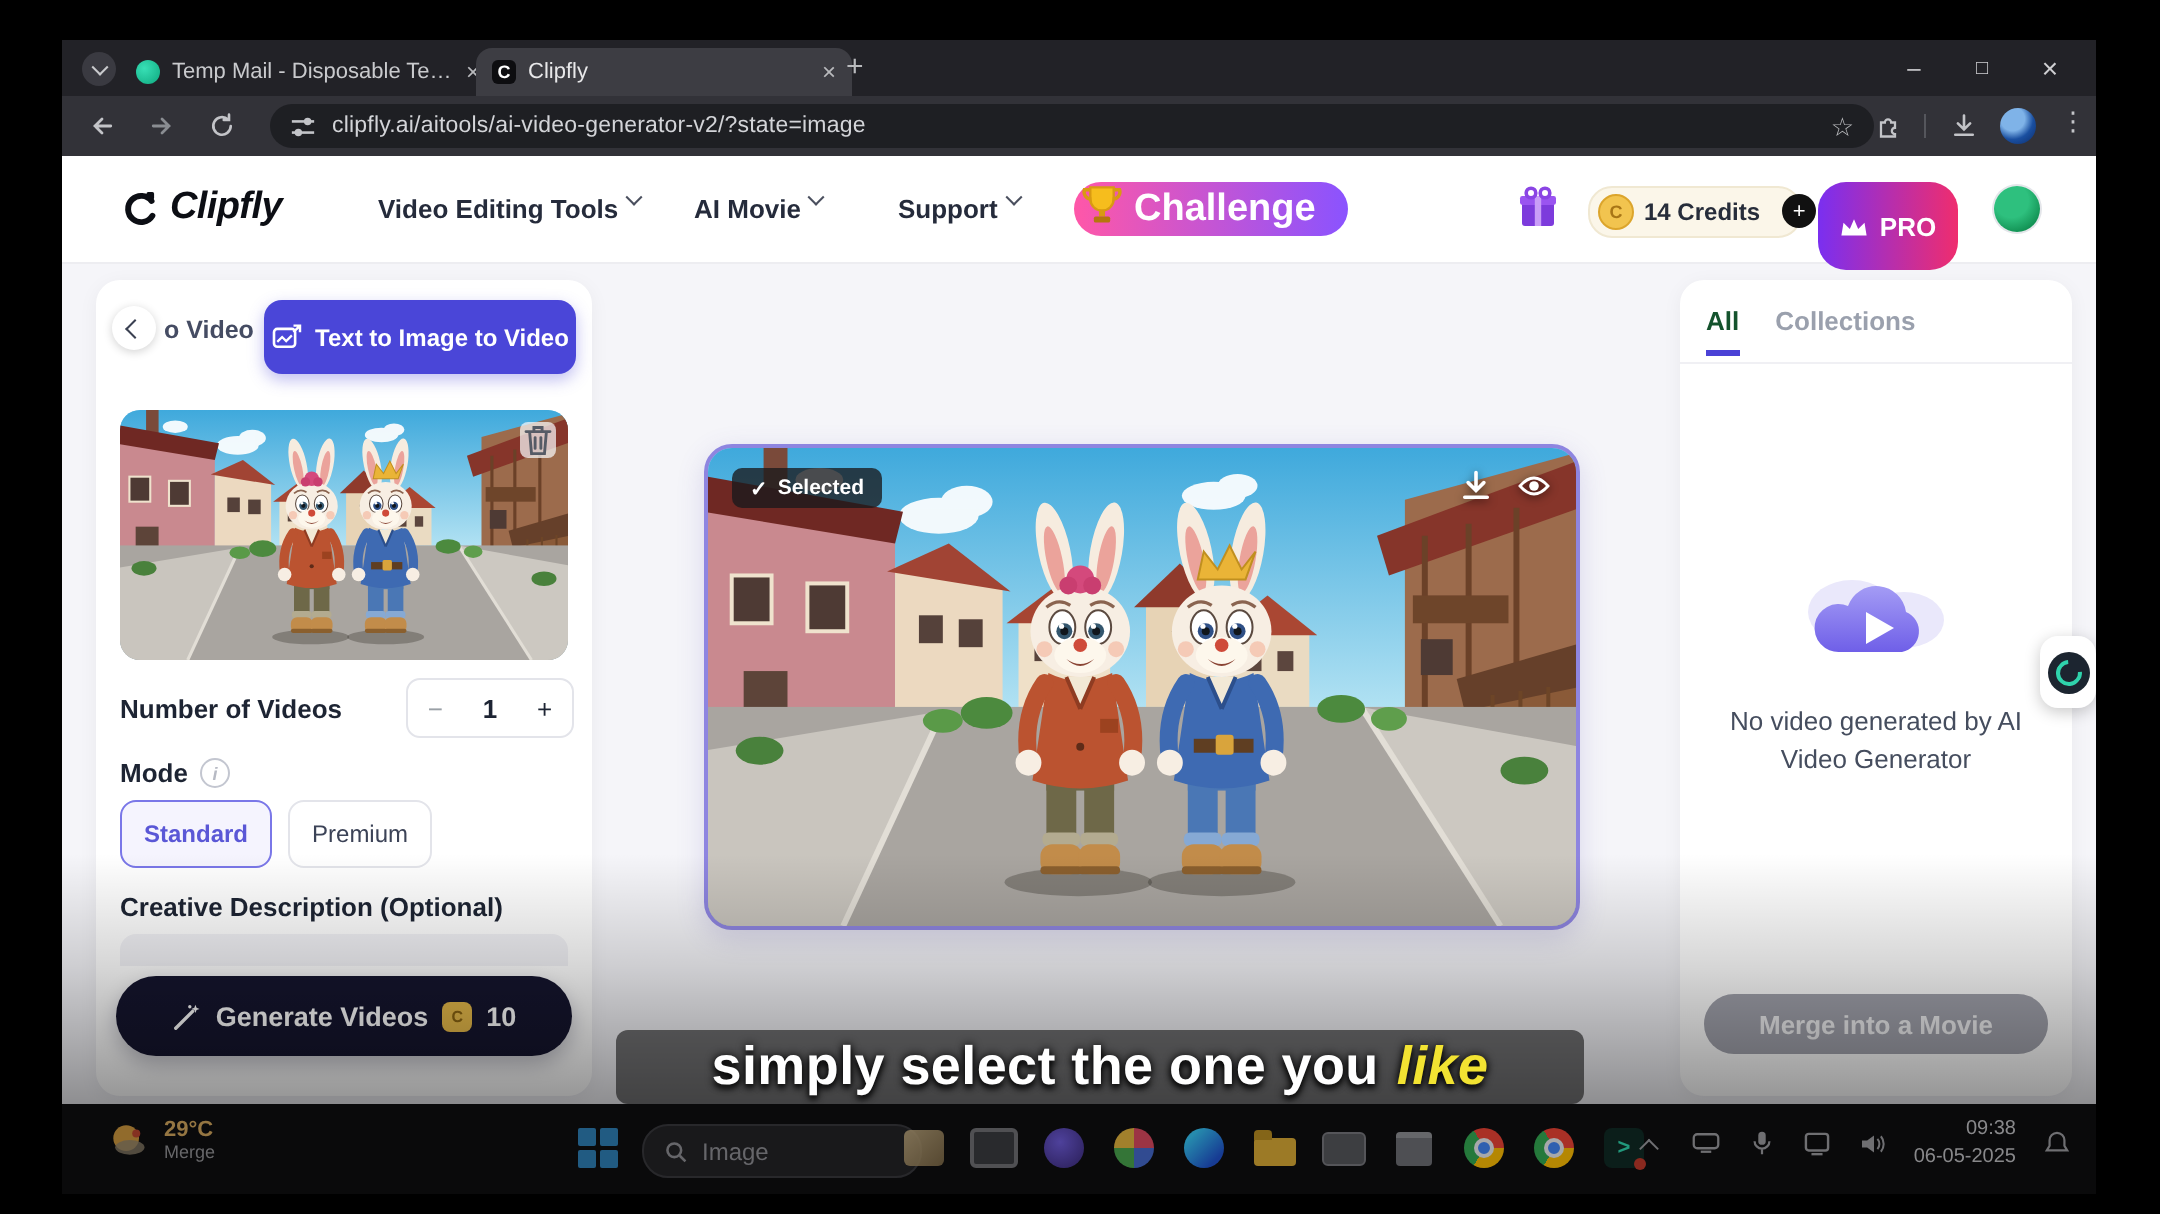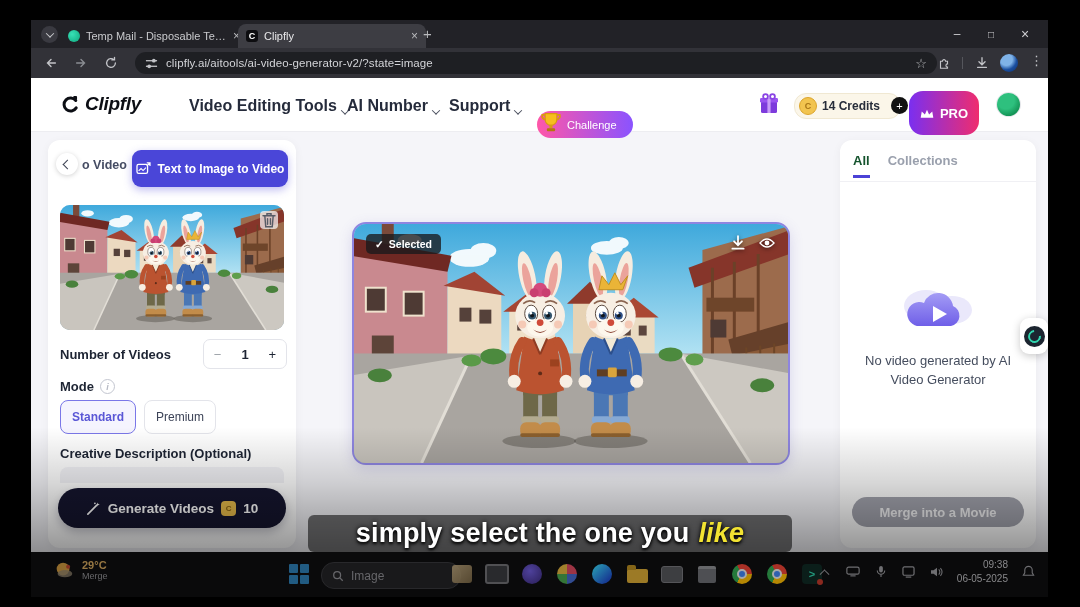--- a/index.html
+++ b/index.html
@@ -36,25 +36,25 @@
   .tbsep{position:absolute;left:931px;top:9px;width:1px;height:12px;background:#55565c;}
   .avatar-browser{position:absolute;left:969px;top:6px;width:18px;height:18px;border-radius:50%;
      background:radial-gradient(circle at 35% 30%,#7fb3e8 0 35%,#1a4fa0 60%,#0c2a66);}
   .kebab{position:absolute;left:999px;top:5px;color:#c3c4c8;font-size:13px;}
 
   
   .page{position:absolute;left:0;top:58px;width:100%;height:474px;background:#f5f5f9;overflow:hidden;}
   .siteheader{position:absolute;left:0;top:0;width:100%;height:53px;background:#fff;border-bottom:1px solid #ededf1;}
   .logo{position:absolute;left:30px;top:15px;display:flex;align-items:center;gap:5px;}
   .logo .word{font-size:19px;font-weight:bold;font-style:italic;color:#0c0e14;letter-spacing:-.3px;}
-  .navitem{position:absolute;top:19px;font-size:16px;font-weight:bold;color:#252b3b;display:flex;align-items:flex-end;gap:5px;}
+  .navitem{position:absolute;top:19px;font-size:13px;font-weight:bold;color:#252b3b;display:flex;align-items:flex-start;gap:5px;}
   .nav1{left:158px;} .nav2{left:316px;} .nav3{left:418px;}
   .challenge{position:absolute;left:506px;top:13px;height:27px;padding:0 16px 0 30px;border-radius:14px;
-     background:linear-gradient(90deg,#ff57a8,#8a53ff);color:#fff;font-size:11px;font-weight:normal;
-     display:flex;align-items:center;margin-top:20px;}
+     background:linear-gradient(90deg,#ff57a8,#8a53ff);color:#fff;font-size:19px;font-weight:bold;
+     display:flex;align-items:center;}
   .challenge .trophy{position:absolute;left:0px;top:-2px;}
   .gift{position:absolute;left:726px;top:14px;width:24px;height:24px;}
   .credits{position:absolute;left:763px;top:15px;height:24px;padding:0 20px 0 4px;border-radius:12px;
      background:#fbf6e9;border:1px solid #f0e8d2;display:flex;align-items:center;gap:5px;}
   .coin{width:16px;height:16px;border-radius:50%;background:#f2c44f;border:1px solid #dca52c;color:#a87516;
      font-size:9px;font-weight:bold;display:flex;align-items:center;justify-content:center;flex:none;}
   .credits .amt{font-size:12px;font-weight:bold;color:#272d3a;white-space:nowrap;}
   .credits .plus{position:absolute;right:-8px;top:3px;width:17px;height:17px;border-radius:50%;background:#111;
      color:#fff;font-size:11px;display:flex;align-items:center;justify-content:center;}
   .probtn{position:absolute;left:878px;top:13px;width:70px;height:44px;border-radius:14px;
@@ -412,21 +412,21 @@
             <path d="M14 5.2a6.2 6.2 0 1 0 .4 7" stroke="#0c0e14" stroke-width="2.8" fill="none" stroke-linecap="round"></path>
             <rect x="11.6" y="1" width="3.6" height="3.6" rx="0.8" fill="#0c0e14"></rect>
           </svg>
           <span class="word">Clipfly</span>
         </div>
         <div class="navitem nav1">
           <span>Video Editing Tools</span>
           <span class="chev down" style="color:#4a4f5e;width:5px;height:5px;"></span>
         </div>
         <div class="navitem nav2">
-          <span>AI Number</span>
+          <span>AI Movie</span>
           <span class="chev down" style="color:#4a4f5e;width:5px;height:5px;"></span>
         </div>
         <div class="navitem nav3">
           <span>Support</span>
           <span class="chev down" style="color:#4a4f5e;width:5px;height:5px;"></span>
         </div>
         <div class="challenge">
           <span class="trophy">
             <svg width="28" height="28" viewBox="0 0 24 24">
               <path d="M7 4h10v5a5 5 0 0 1-10 0z" fill="#f6bd1d" stroke="#d99a12" stroke-width="1"></path>

